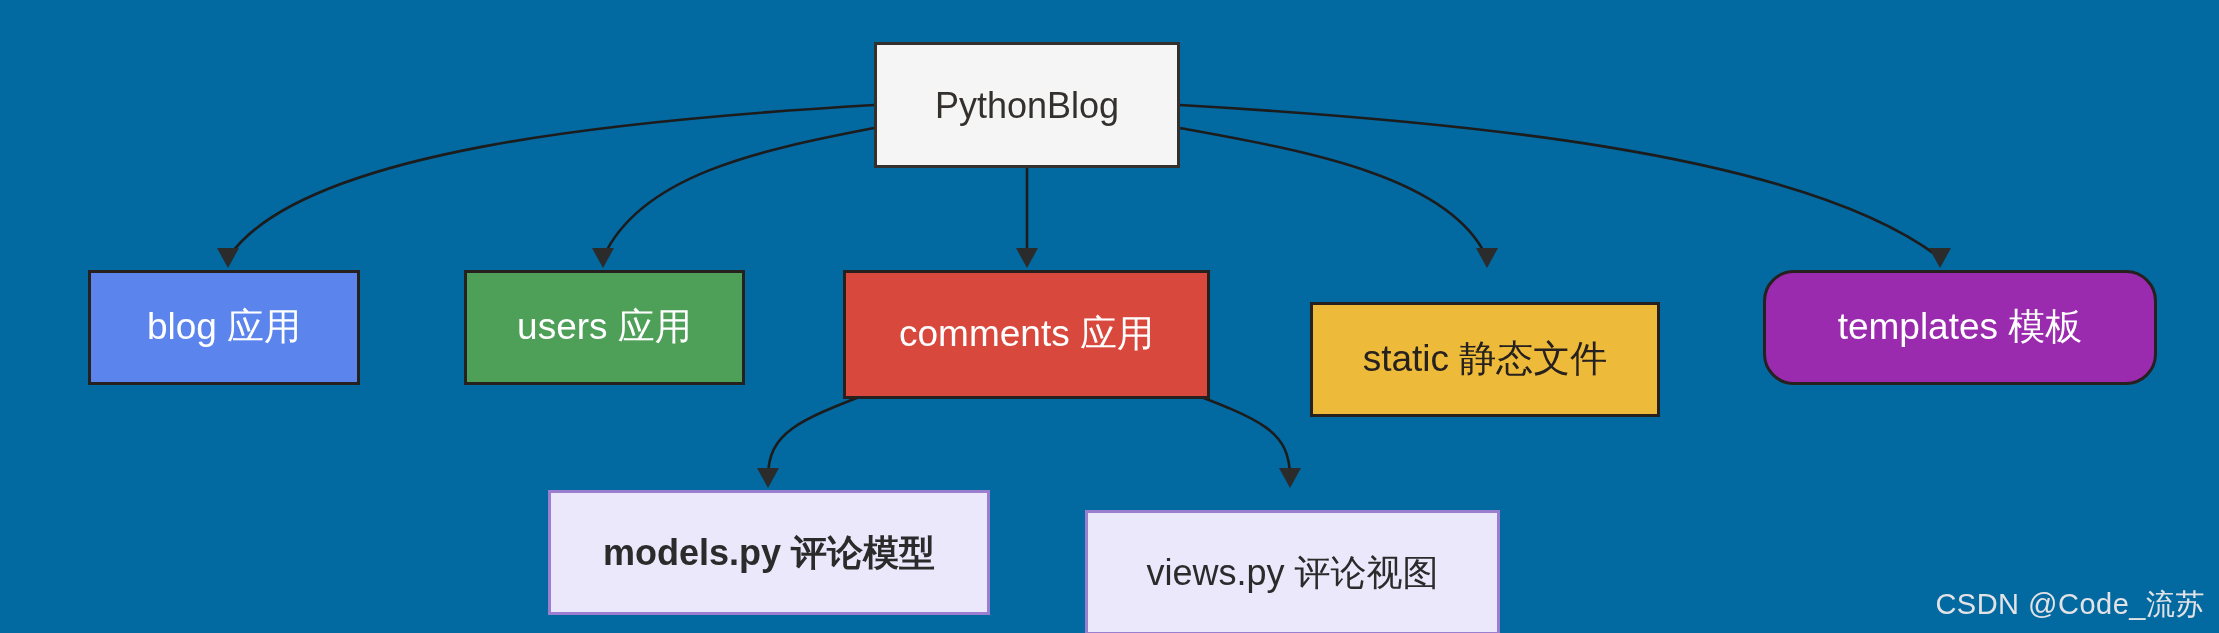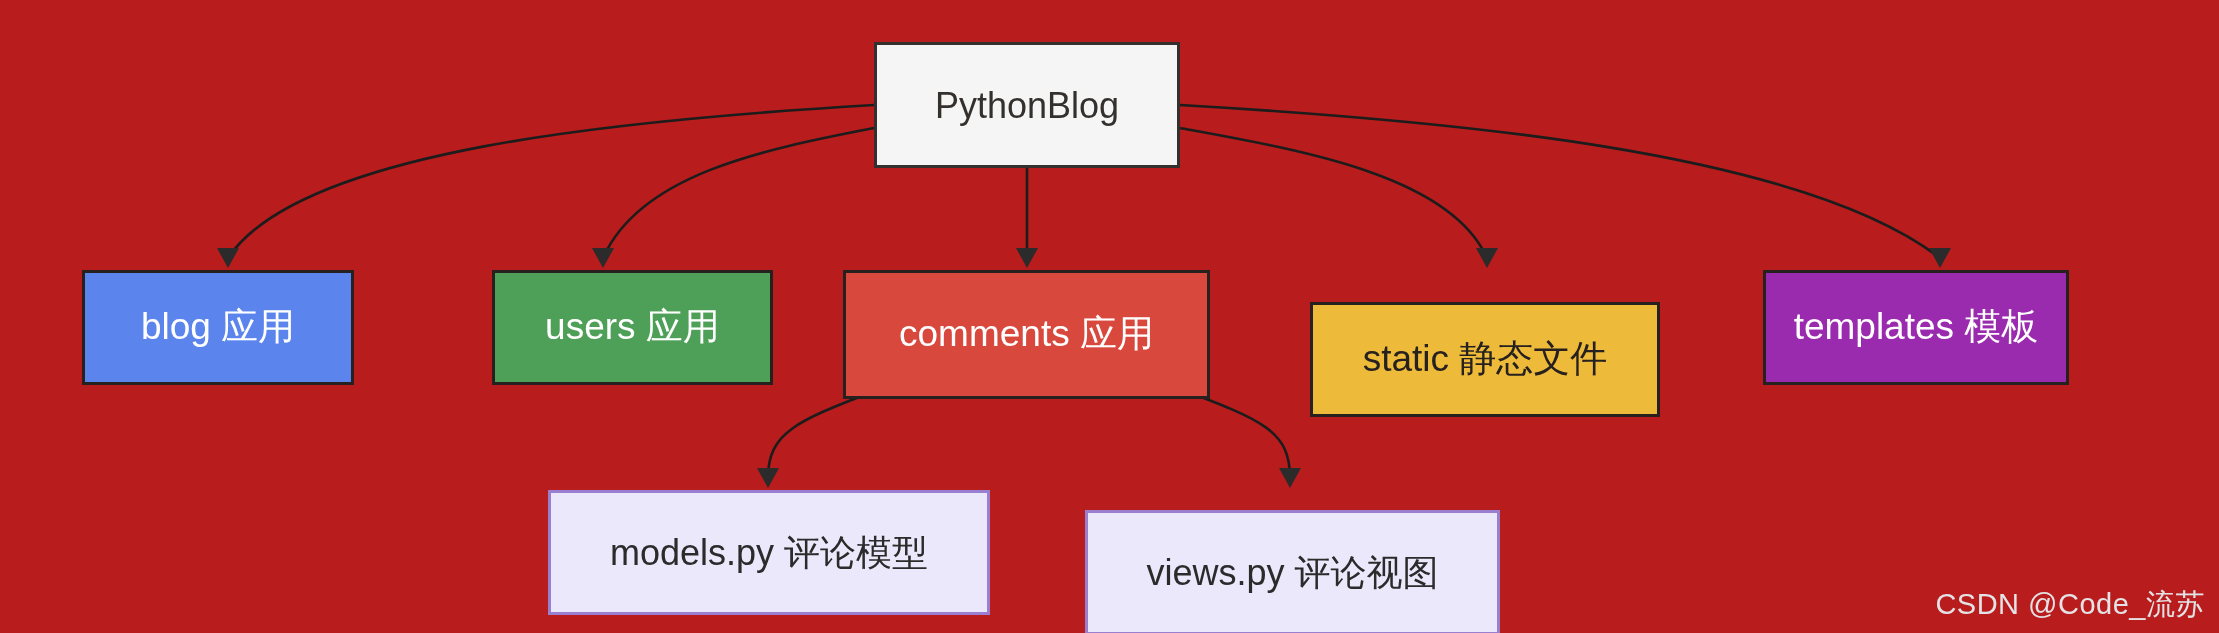--- a/index.html
+++ b/index.html
@@ -8,21 +8,21 @@
     padding: 0;
     background: #ffffff;
   }
   body {
     font-family: "Liberation Sans", "DejaVu Sans", sans-serif;
   }
   #canvas {
     position: relative;
     width: 2219px;
     height: 633px;
-    background: #b91c1c;
+    background: #0369a1;
     overflow: hidden;
   }
   #edges {
     position: absolute;
     left: 0;
     top: 0;
     width: 2219px;
     height: 633px;
     pointer-events: none;
   }
@@ -102,41 +102,41 @@
       <g>
         <path d="M 1175 387 C 1262 420, 1290 430, 1290 478" fill="none" stroke="#1c1c1c" stroke-width="2.6" stroke-linecap="butt"></path>
         <polygon points="1279,468 1301,468 1290,488" fill="#2b2b2b"></polygon>
       </g>
     </svg>
 
   <div class="node root" id="node-root" style="left: 874px; top: 42px; width: 306px; height: 126px; background: rgb(245, 245, 245); border-color: rgb(51, 48, 46); color: rgb(51, 48, 46);">
     <span class="node-label">PythonBlog</span>
   </div>
 
-  <div class="node app" id="node-app-0" style="left: 82px; top: 270px; width: 272px; height: 115px; background: rgb(91, 132, 236); border-color: rgb(38, 33, 31); color: rgb(255, 255, 255);">
+  <div class="node app" id="node-app-0" style="left: 88px; top: 270px; width: 272px; height: 115px; background: rgb(91, 132, 236); border-color: rgb(38, 33, 31); color: rgb(255, 255, 255);">
     <span class="node-label">blog 应用</span>
   </div>
 
-  <div class="node app" id="node-app-1" style="left: 464px; top: 270px; width: 281px; height: 115px; background: rgb(78, 159, 87); border-color: rgb(38, 33, 31); color: rgb(255, 255, 255); margin-left: 28px;">
+  <div class="node app" id="node-app-1" style="left: 464px; top: 270px; width: 281px; height: 115px; background: rgb(78, 159, 87); border-color: rgb(38, 33, 31); color: rgb(255, 255, 255);">
     <span class="node-label">users 应用</span>
   </div>
 
   <div class="node app" id="node-app-2" style="left: 843px; top: 270px; width: 367px; height: 129px; background: rgb(217, 72, 60); border-color: rgb(38, 33, 31); color: rgb(255, 255, 255);">
     <span class="node-label">comments 应用</span>
   </div>
 
   <div class="node app" id="node-app-3" style="left: 1310px; top: 270px; width: 350px; height: 115px; background: rgb(238, 186, 58); border-color: rgb(38, 33, 31); color: rgb(38, 33, 31); margin-top: 32px;">
     <span class="node-label">static 静态文件</span>
   </div>
 
-  <div class="node app" id="node-app-4" style="left: 1763px; top: 270px; width: 306px; height: 115px; background: rgb(154, 43, 174); border-color: rgb(38, 33, 31); color: rgb(255, 255, 255);">
+  <div class="node app" id="node-app-4" style="left: 1763px; top: 270px; width: 394px; height: 115px; background: rgb(154, 43, 174); border-color: rgb(38, 33, 31); color: rgb(255, 255, 255); border-radius: 31px;">
     <span class="node-label">templates 模板</span>
   </div>
 
-  <div class="node file" id="node-file-0" style="left: 548px; top: 490px; width: 442px; height: 125px; background: rgb(234, 232, 250); border-color: rgb(154, 127, 208); color: rgb(43, 43, 43);">
+  <div class="node file" id="node-file-0" style="left: 548px; top: 490px; width: 442px; height: 125px; background: rgb(234, 232, 250); border-color: rgb(154, 127, 208); color: rgb(43, 43, 43); font-weight: bold;">
     <span class="node-label">models.py 评论模型</span>
   </div>
 
   <div class="node file" id="node-file-1" style="left: 1085px; top: 490px; width: 415px; height: 125px; background: rgb(234, 232, 250); border-color: rgb(154, 127, 208); color: rgb(43, 43, 43); margin-top: 20px;">
     <span class="node-label">views.py 评论视图</span>
   </div>
 
   <div class="watermark" style="color: rgb(227, 227, 230);">CSDN @Code_流苏</div>
 
 </div>

